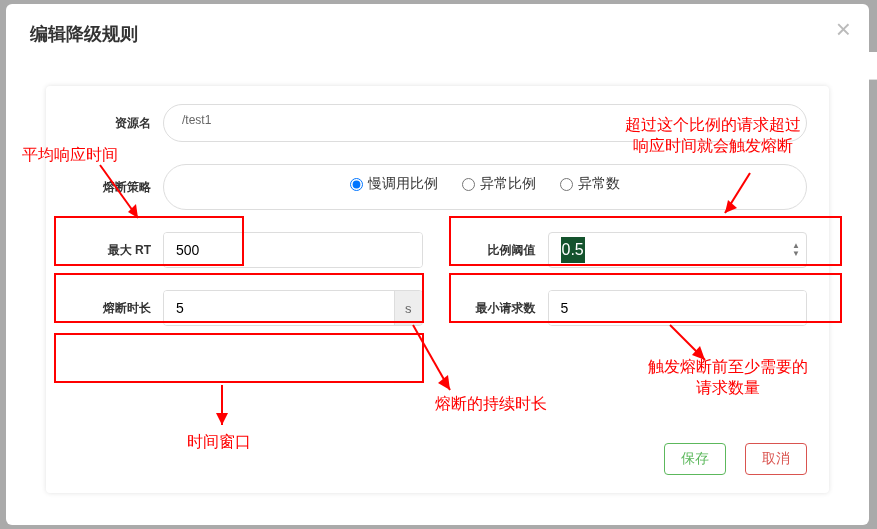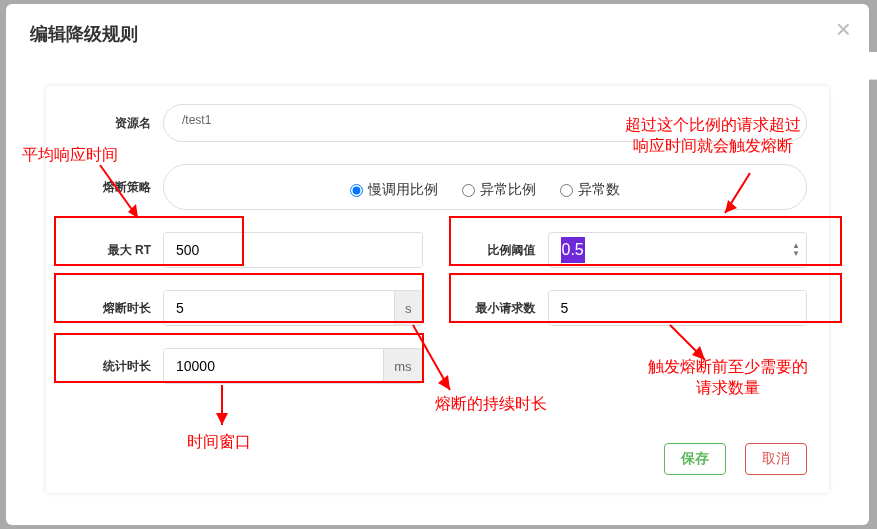--- a/index.html
+++ b/index.html
@@ -81,21 +81,21 @@
       color: #666;
       height: 38px;
     }
     .strategy {
       flex: 1;
       border: 1px solid #ddd;
       border-radius: 28px;
       padding: 10px 18px;
       height: 46px;
       display: flex;
-      align-items: flex-end;
+      align-items: flex-start;
       justify-content: center;
       gap: 24px;
       font-size: 14px;
       color: #333;
     }
     .strategy label { display: flex; align-items: center; gap: 5px; cursor: pointer; }
     .strategy input[type=radio] { cursor: pointer; }
     .two-col {
       display: flex;
       gap: 30px;
@@ -126,21 +126,21 @@
     .input-box .suffix {
       background: #eee;
       padding: 0 10px;
       display: flex;
       align-items: center;
       font-size: 13px;
       color: #666;
       border-left: 1px solid #ddd;
     }
     .selected-text {
-      background: #6d28d9;
+      background: #14532d;
       color: #fff;
       padding: 4px 1px;
       text-align: center;
     }
     .spinner {
       position: absolute;
       right: 6px;
       top: 50%;
       transform: translateY(-50%);
       display: flex;
@@ -156,21 +156,21 @@
       display: flex;
       gap: 12px;
     }
     .btn {
       border-radius: 4px;
       padding: 6px 16px;
       font-size: 14px;
       background: #fff;
       cursor: pointer;
     }
-    .btn-save { border: 1px solid #5cb85c; color: #5cb85c; font-weight: bold; }
+    .btn-save { border: 1px solid #5cb85c; color: #5cb85c; }
     .btn-cancel { border: 1px solid #d9534f; color: #d9534f; margin-left: 7px; }
 
     
     .annot-box { position: absolute; border: 2px solid #ff0000; pointer-events: none; }
     .annot-text { position: absolute; color: #ff0000; font-size: 16px; font-weight: 400; pointer-events: none; white-space: nowrap; text-align: center; line-height: 1.3; }
     svg.arrow { position: absolute; pointer-events: none; }
   </style>
 </head>
 <body>
 
@@ -236,27 +236,20 @@
       </div>
       <div class="cell">
         <div class="label">最小请求数</div>
         <div class="input-box">
           <input value="5" style="">
         </div>
       </div>
     </div>
 
     <div class="two-col">
-      <div class="cell">
-        <div class="label">统计时长</div>
-        <div class="input-box">
-          <input value="10000" style="">
-          <div class="suffix">ms</div>
-        </div>
-      </div>
       <div class="cell"></div>
     </div>
 
     <div class="footer">
       <button class="btn btn-save">保存</button>
       <button class="btn btn-cancel">取消</button>
     </div>
 
   </div>
 </div>

